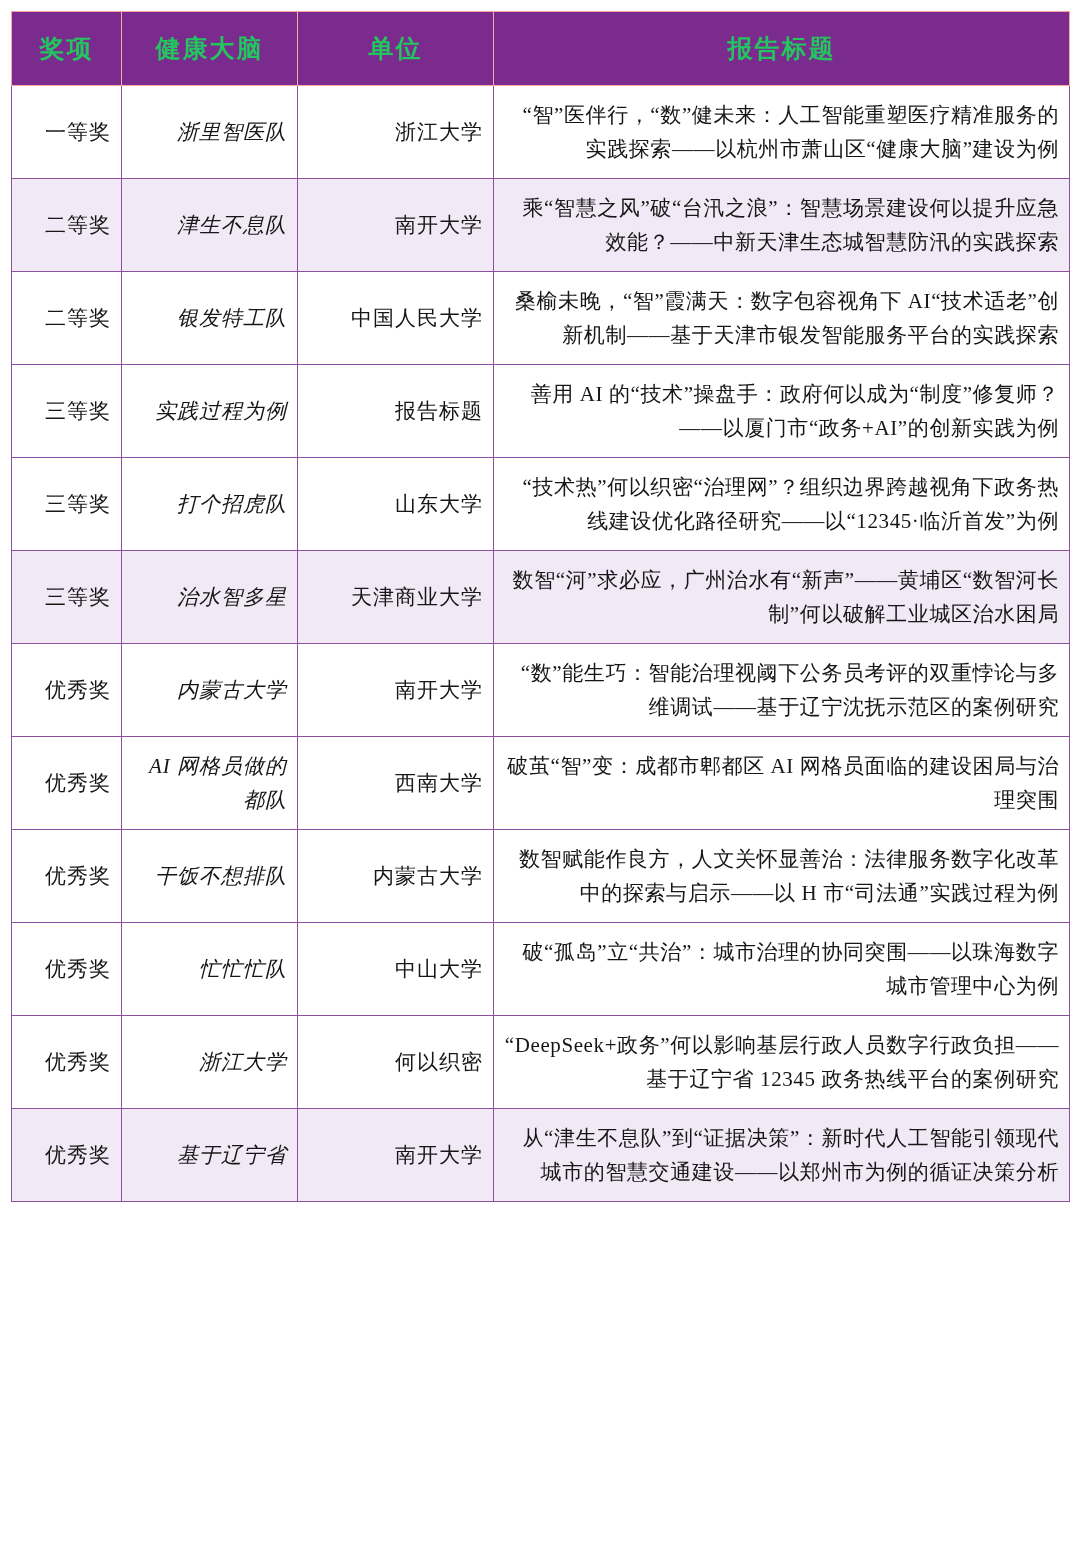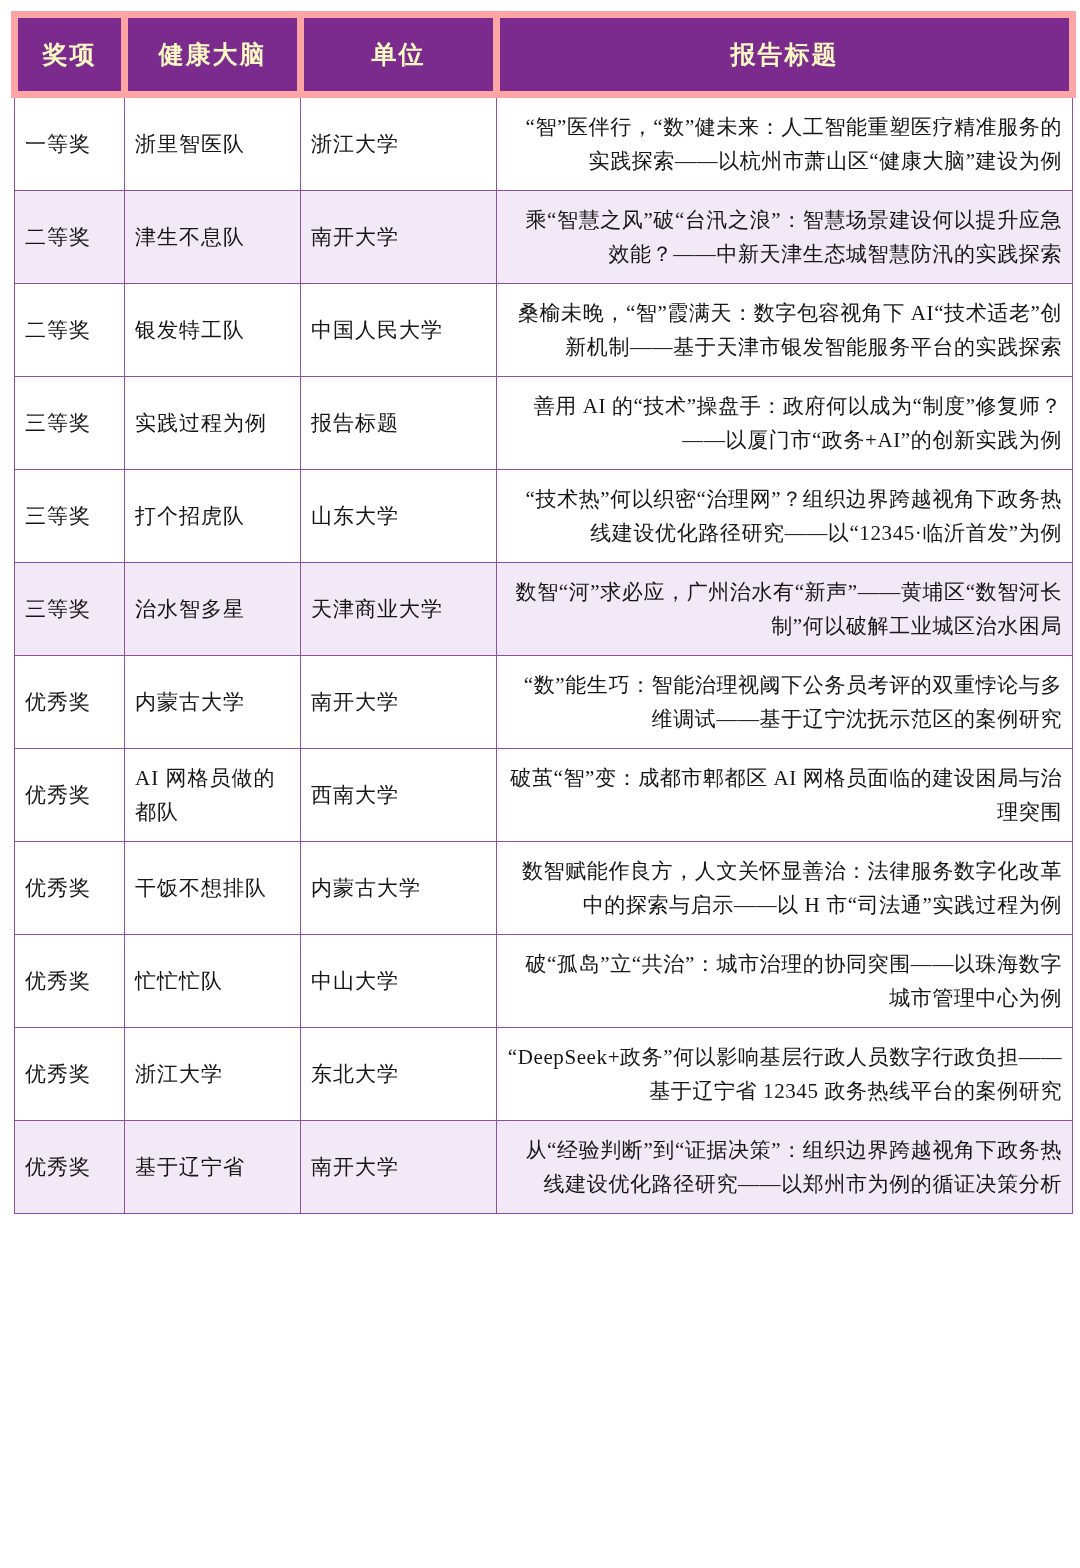--- a/index.html
+++ b/index.html
@@ -23,47 +23,47 @@
     margin: 11px;
     table-layout: fixed;
   }
   table.award-table col.c-award { width: 110px; }
   table.award-table col.c-team { width: 176px; }
   table.award-table col.c-org { width: 196px; }
   table.award-table col.c-title { width: 576px; }
 
   thead th {
     background: #7B2A8D;
-    color: #fef9c3;
+    color: #22c55e;
     font-weight: bold;
     font-size: 25px;
     letter-spacing: 2px;
     text-align: center;
     padding: 20px 4px;
-    border: 7px solid #fca5a5;
+    border: 1px solid #fca5a5;
     font-family: "Liberation Serif", "DejaVu Serif", serif;
   }
   tbody td {
     border: 1px solid #8d4fa0;
-    text-align: left;
+    text-align: right;
     vertical-align: middle;
     font-size: 21px;
     line-height: 1.62;
     padding: 12px 10px;
     letter-spacing: 0.5px;
     color: #161616;
   }
   tbody tr.shaded td {
     background: #F2E9F6;
   }
   tbody tr.plain td {
     background: #ffffff;
   }
   td.cell-award { letter-spacing: 1px; }
-  td.cell-team { letter-spacing: 1px; }
+  td.cell-team { letter-spacing: 1px; font-style: italic; }
   td.cell-org { letter-spacing: 1px; }
   td.cell-title {
     text-align: right;
     letter-spacing: 0.6px;
   }
 </style>
 </head>
 <body>
 
 <div class="table-wrap">
@@ -139,24 +139,24 @@
         </tr>
         <tr class="plain">
           <td class="cell-award">优秀奖</td>
           <td class="cell-team">忙忙忙队</td>
           <td class="cell-org">中山大学</td>
           <td class="cell-title">破“孤岛”立“共治”：城市治理的协同突围——以珠海数字城市管理中心为例</td>
         </tr>
         <tr class="plain">
           <td class="cell-award">优秀奖</td>
           <td class="cell-team">浙江大学</td>
-          <td class="cell-org">东北大学</td>
+          <td class="cell-org">何以织密</td>
           <td class="cell-title">“DeepSeek+政务”何以影响基层行政人员数字行政负担——基于辽宁省 12345 政务热线平台的案例研究</td>
         </tr>
         <tr class="shaded">
           <td class="cell-award">优秀奖</td>
           <td class="cell-team">基于辽宁省</td>
           <td class="cell-org">南开大学</td>
-          <td class="cell-title">从“经验判断”到“证据决策”：组织边界跨越视角下政务热线建设优化路径研究——以郑州市为例的循证决策分析</td>
+          <td class="cell-title">从“津生不息队”到“证据决策”：新时代人工智能引领现代城市的智慧交通建设——以郑州市为例的循证决策分析</td>
         </tr>
       </tbody>
   </table>
 </div>
 
 </body></html>

